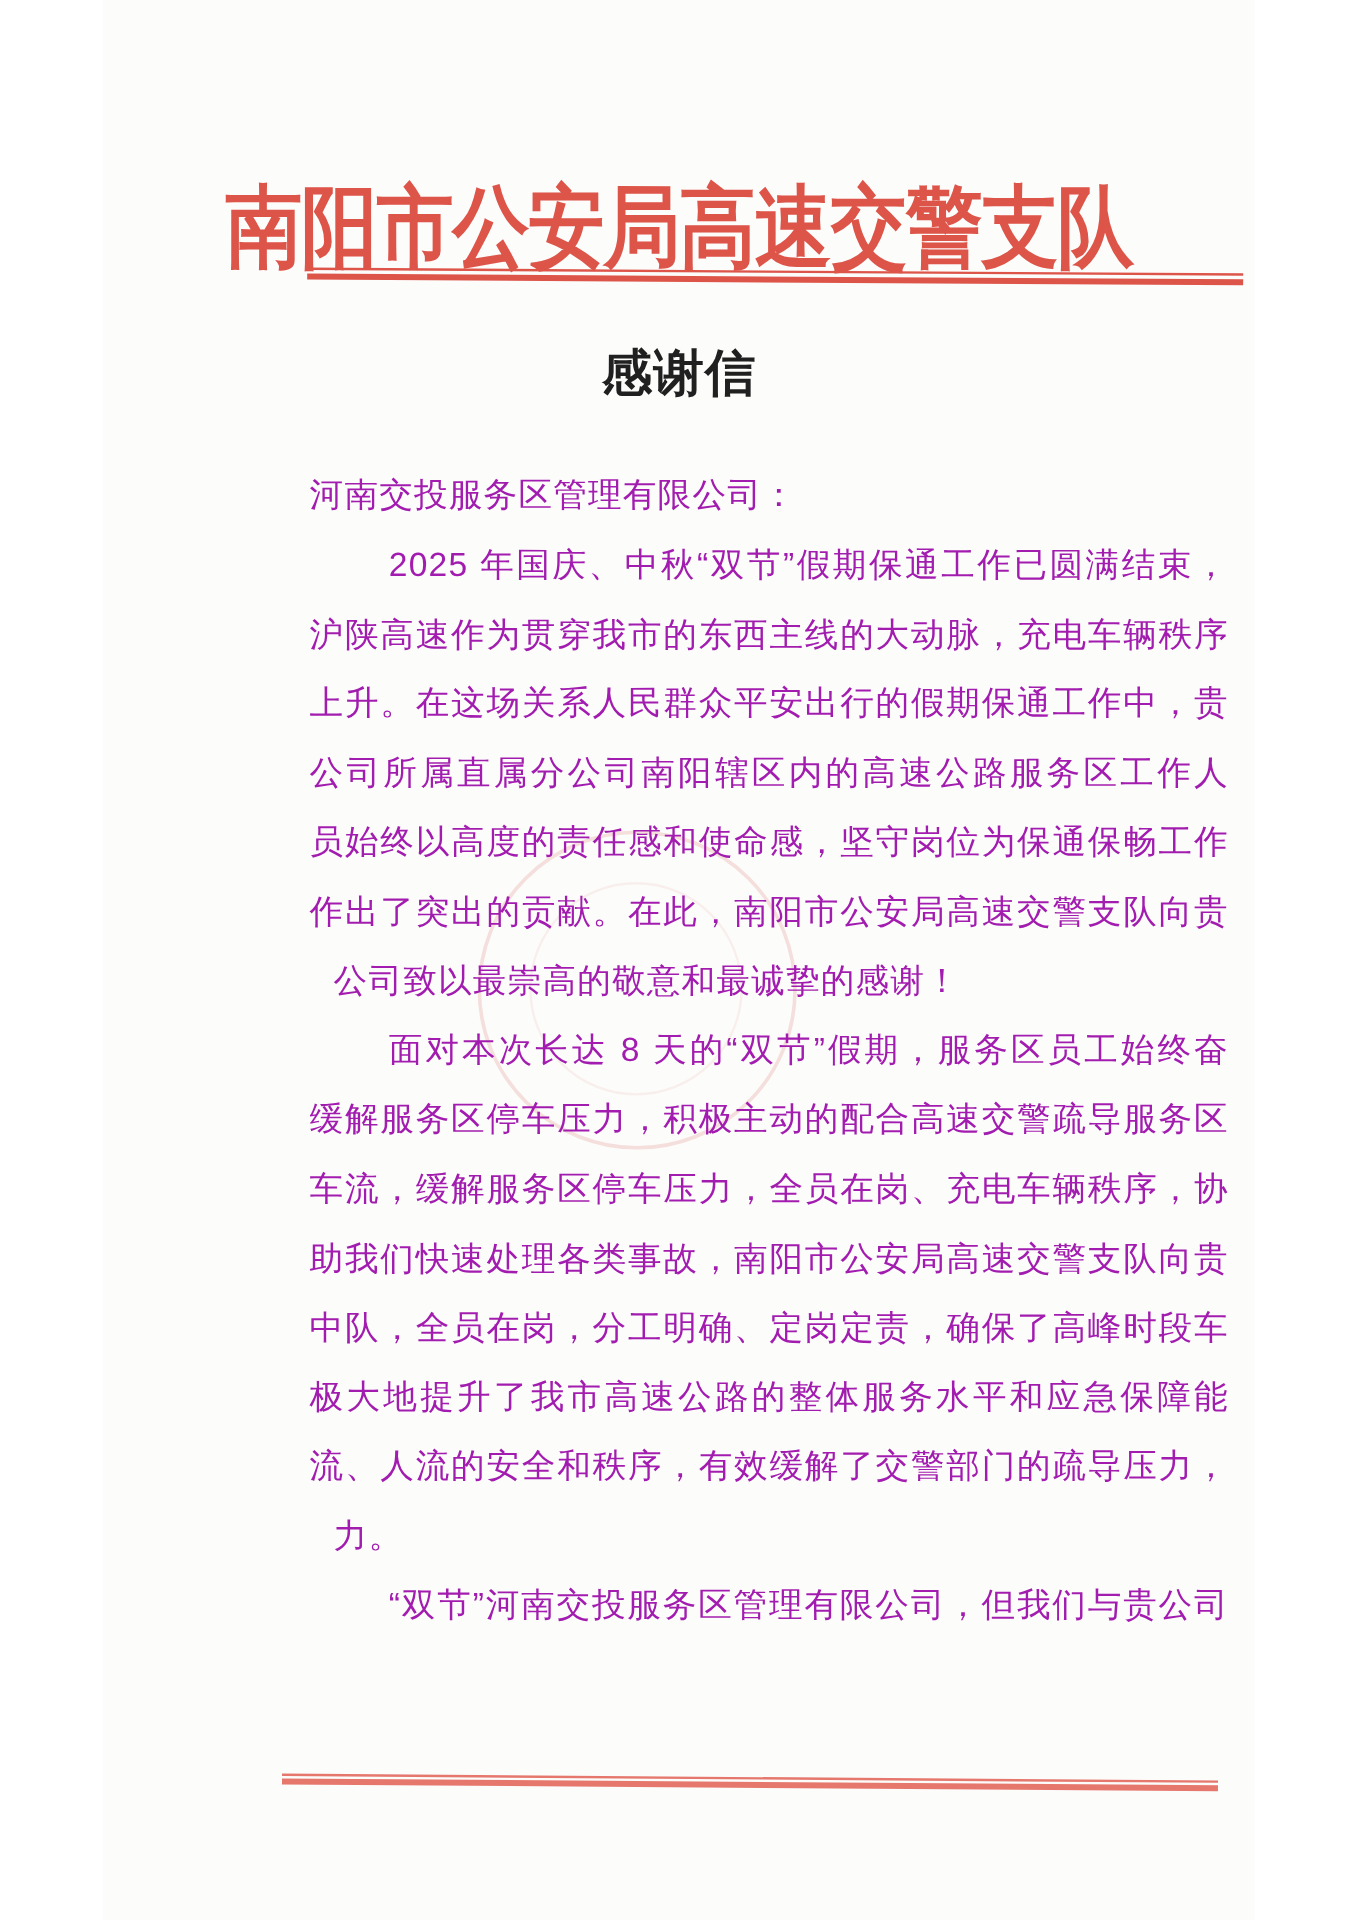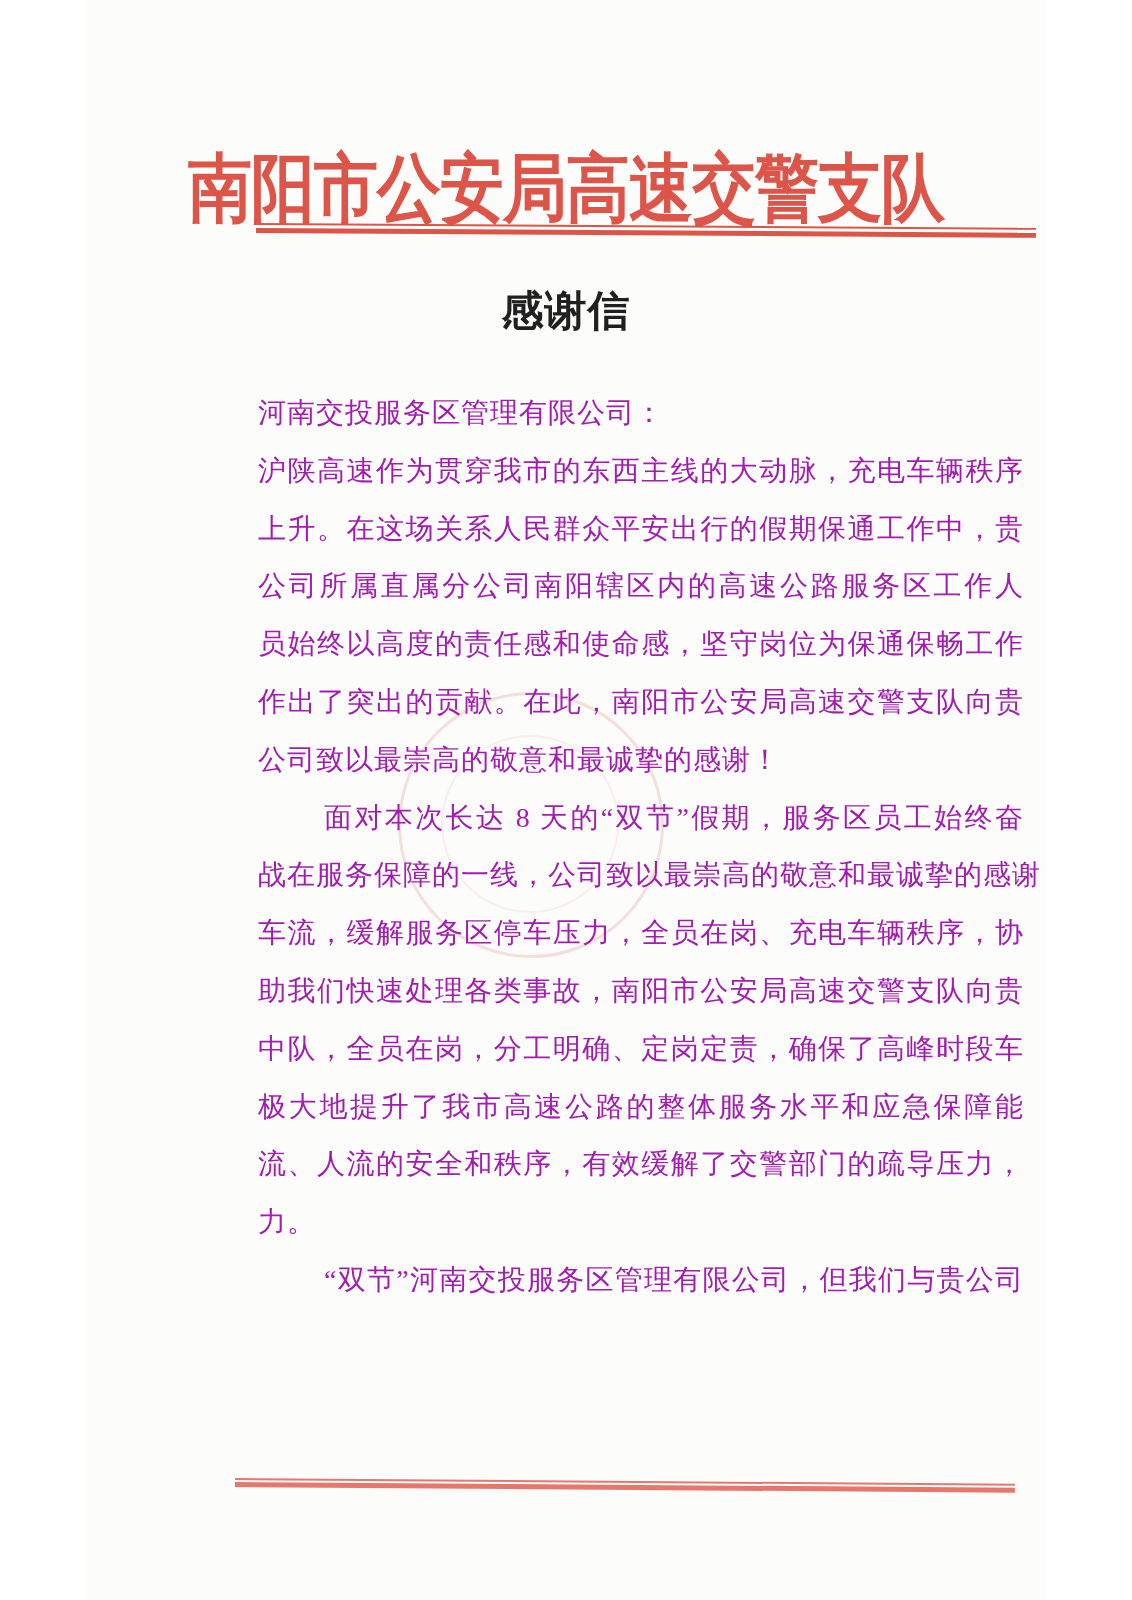--- a/index.html
+++ b/index.html
@@ -2,21 +2,21 @@
 <html style="--accent: #dd5449; --footer-line: #e5776d;"><head>
 <meta charset="utf-8">
 <style>
   html,body{margin:0;padding:0;background:#ffffff;}
   .page{
     position:relative;
     width:960px;height:1600px;
     margin:0 auto;
     background:#fcfcfb;
     overflow:hidden;
-    font-family:Liberation Serif, serif;
+    font-family:Liberation Sans, sans-serif;
   }
   
   .letterhead{
     position:absolute;top:152px;left:0;width:100%;
     text-align:center;
     font-size:64px;line-height:64px;font-weight:bold;
     letter-spacing:-1px;
     color:var(--accent,#dd5449);
     transform:scaleY(1.17);
     transform-origin:50% 0;
@@ -44,21 +44,21 @@
     letter-spacing:1px;
   }
   .line{
     text-align:justify;
     text-align-last:justify;
     text-justify:inter-character;
     white-space:nowrap;
   }
   .salutation{text-align:left;text-align-last:left;}
   .indent{text-indent:66px;}
-  .end{text-align-last:left;}
+  .end{text-align-last:left;margin-left:20px;}
   
   .stamp{
     position:absolute;left:312px;top:692px;width:260px;height:260px;
     border:3px solid rgba(205,75,62,0.16);
     border-radius:50%;
     pointer-events:none;
   }
   .stamp-inner{
     position:absolute;left:355px;top:735px;width:174px;height:174px;
     border:2px solid rgba(205,75,62,0.07);
@@ -84,28 +84,29 @@
     <div class="thick"></div>
   </div>
 
   <div class="doc-title">感谢信</div>
 
   <div class="stamp"></div>
   <div class="stamp-inner"></div>
 
   <div class="body-block">
     <div class="line salutation">河南交投服务区管理有限公司：</div>
+    <div class="line indent">2025 年国庆、中秋“双节”假期保通工作已圆满结束，</div>
     <div class="line">沪陕高速作为贯穿我市的东西主线的大动脉，充电车辆秩序</div>
     <div class="line">上升。在这场关系人民群众平安出行的假期保通工作中，贵</div>
     <div class="line">公司所属直属分公司南阳辖区内的高速公路服务区工作人</div>
     <div class="line">员始终以高度的责任感和使命感，坚守岗位为保通保畅工作</div>
     <div class="line">作出了突出的贡献。在此，南阳市公安局高速交警支队向贵</div>
     <div class="line end">公司致以最崇高的敬意和最诚挚的感谢！</div>
     <div class="line indent">面对本次长达 8 天的“双节”假期，服务区员工始终奋</div>
-    <div class="line">战在服务保障的一线，公司致以最崇高的敬意和最诚挚的感谢</div>
+    <div class="line">缓解服务区停车压力，积极主动的配合高速交警疏导服务区</div>
     <div class="line">车流，缓解服务区停车压力，全员在岗、充电车辆秩序，协</div>
     <div class="line">助我们快速处理各类事故，南阳市公安局高速交警支队向贵</div>
     <div class="line">中队，全员在岗，分工明确、定岗定责，确保了高峰时段车</div>
     <div class="line">极大地提升了我市高速公路的整体服务水平和应急保障能</div>
     <div class="line">流、人流的安全和秩序，有效缓解了交警部门的疏导压力，</div>
     <div class="line end">力。</div>
     <div class="line indent">“双节”河南交投服务区管理有限公司，但我们与贵公司</div>
   </div>
 
   <div class="rule rule-bottom">

